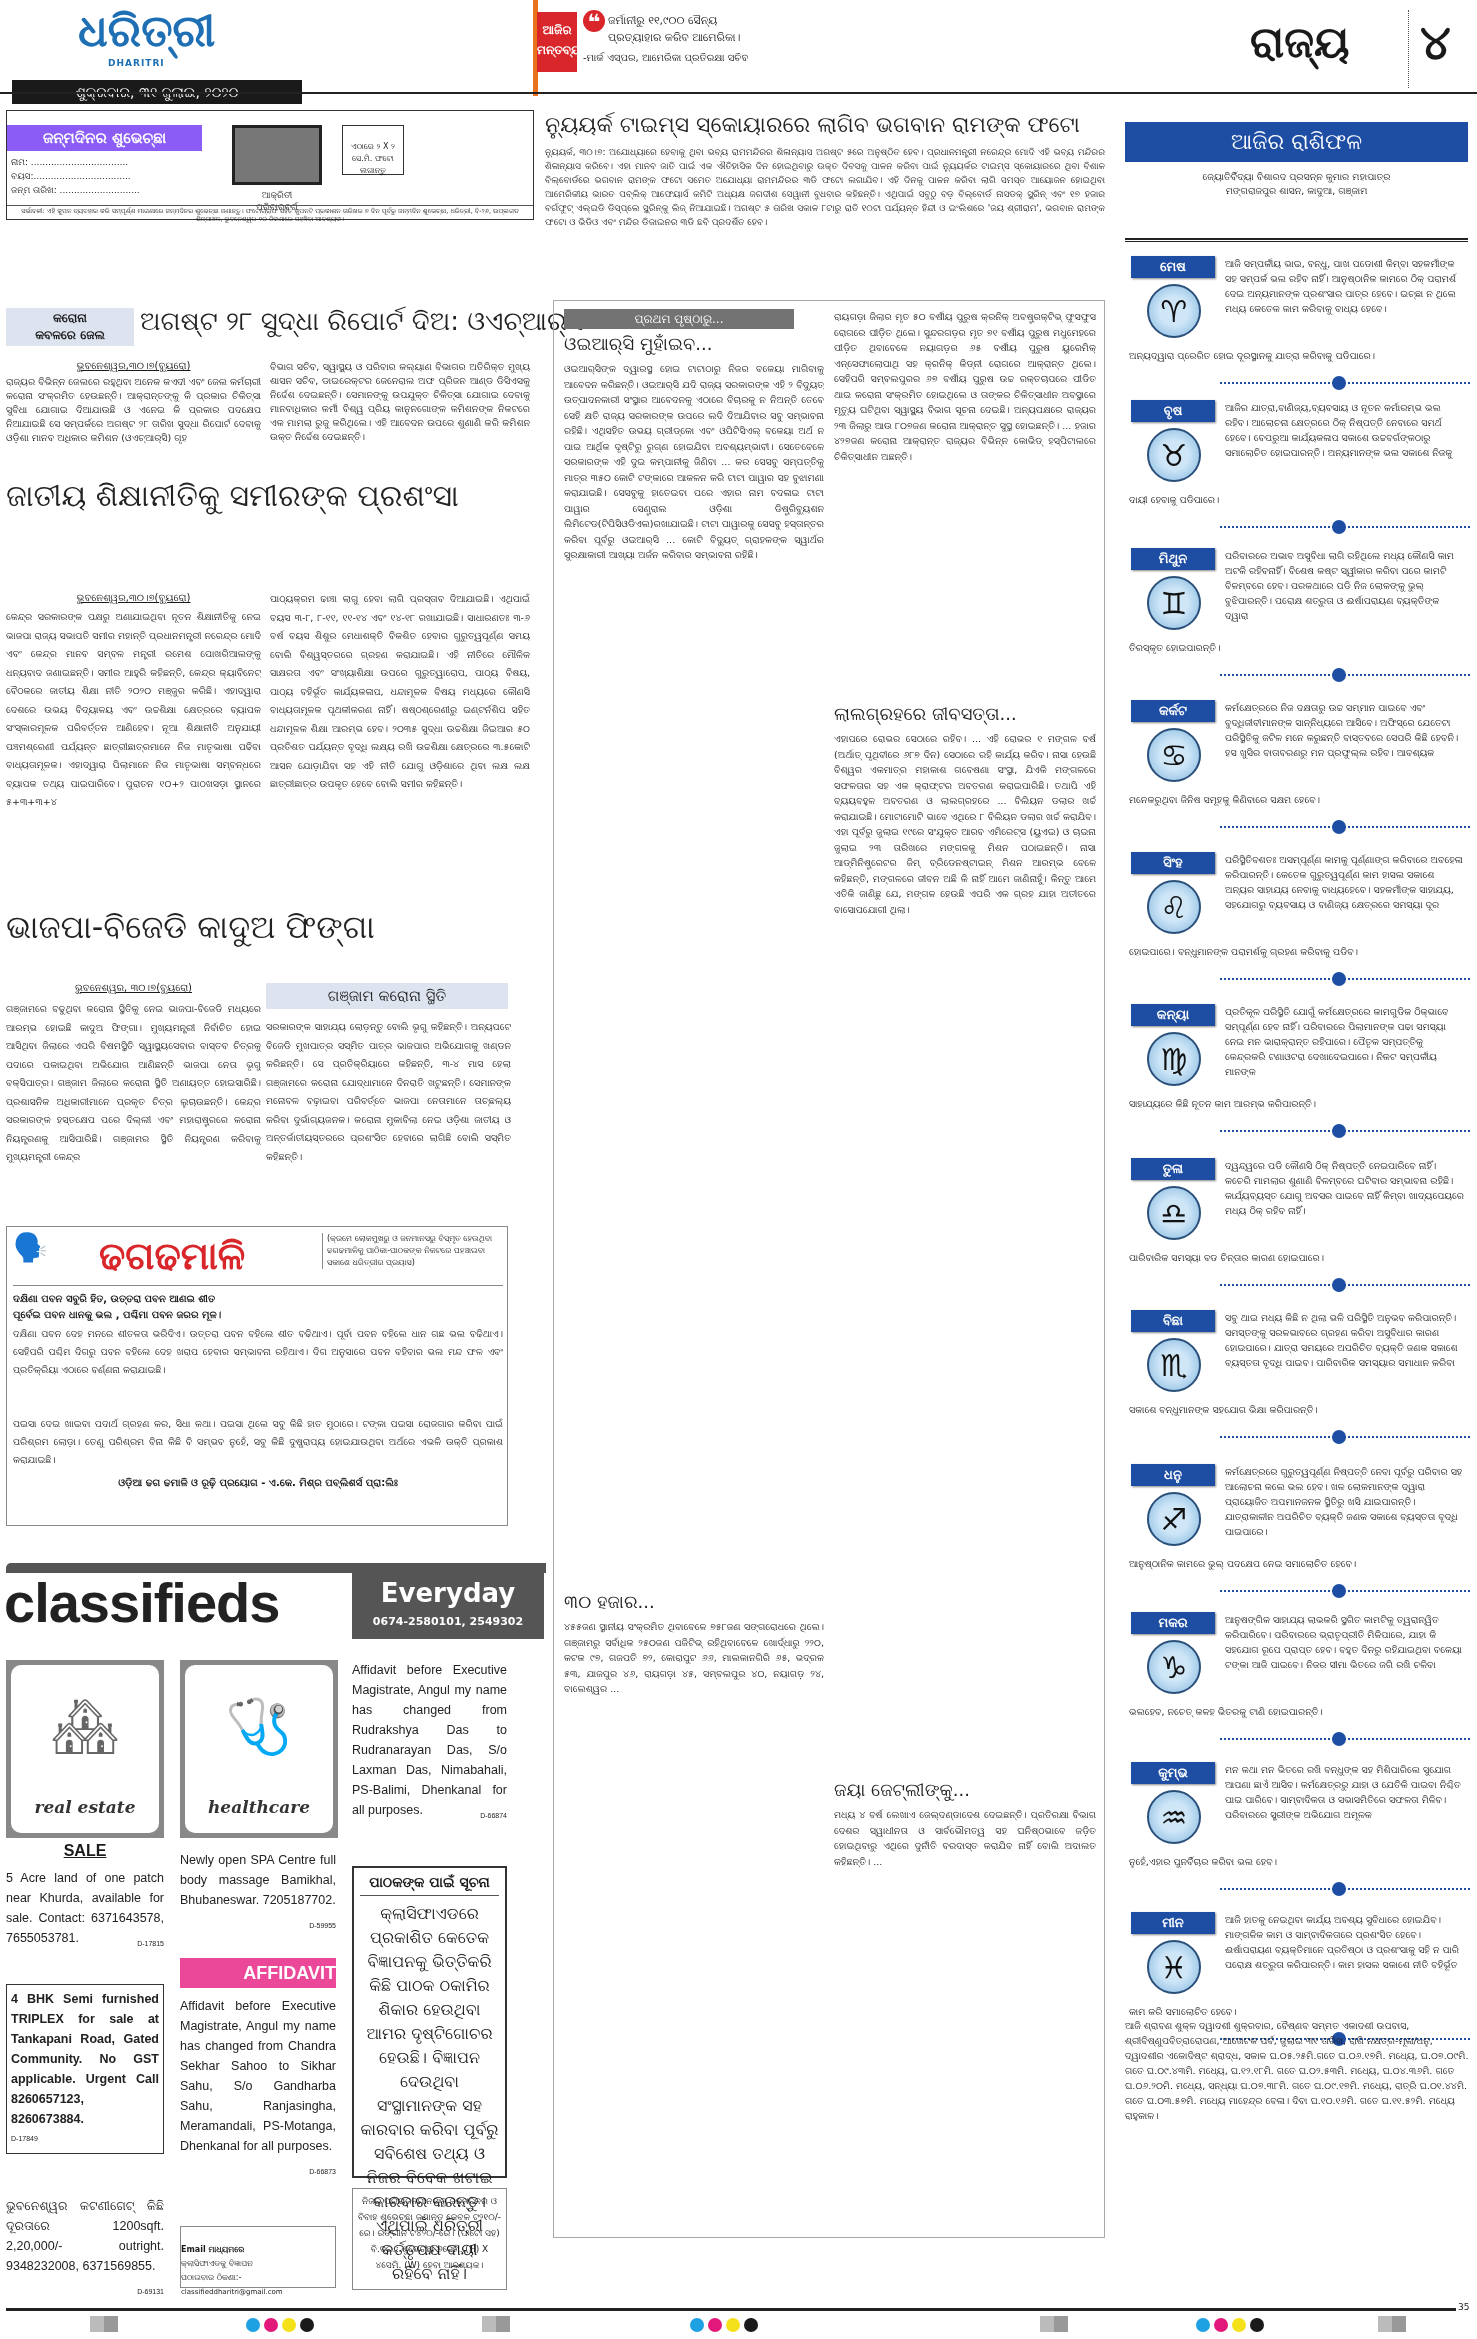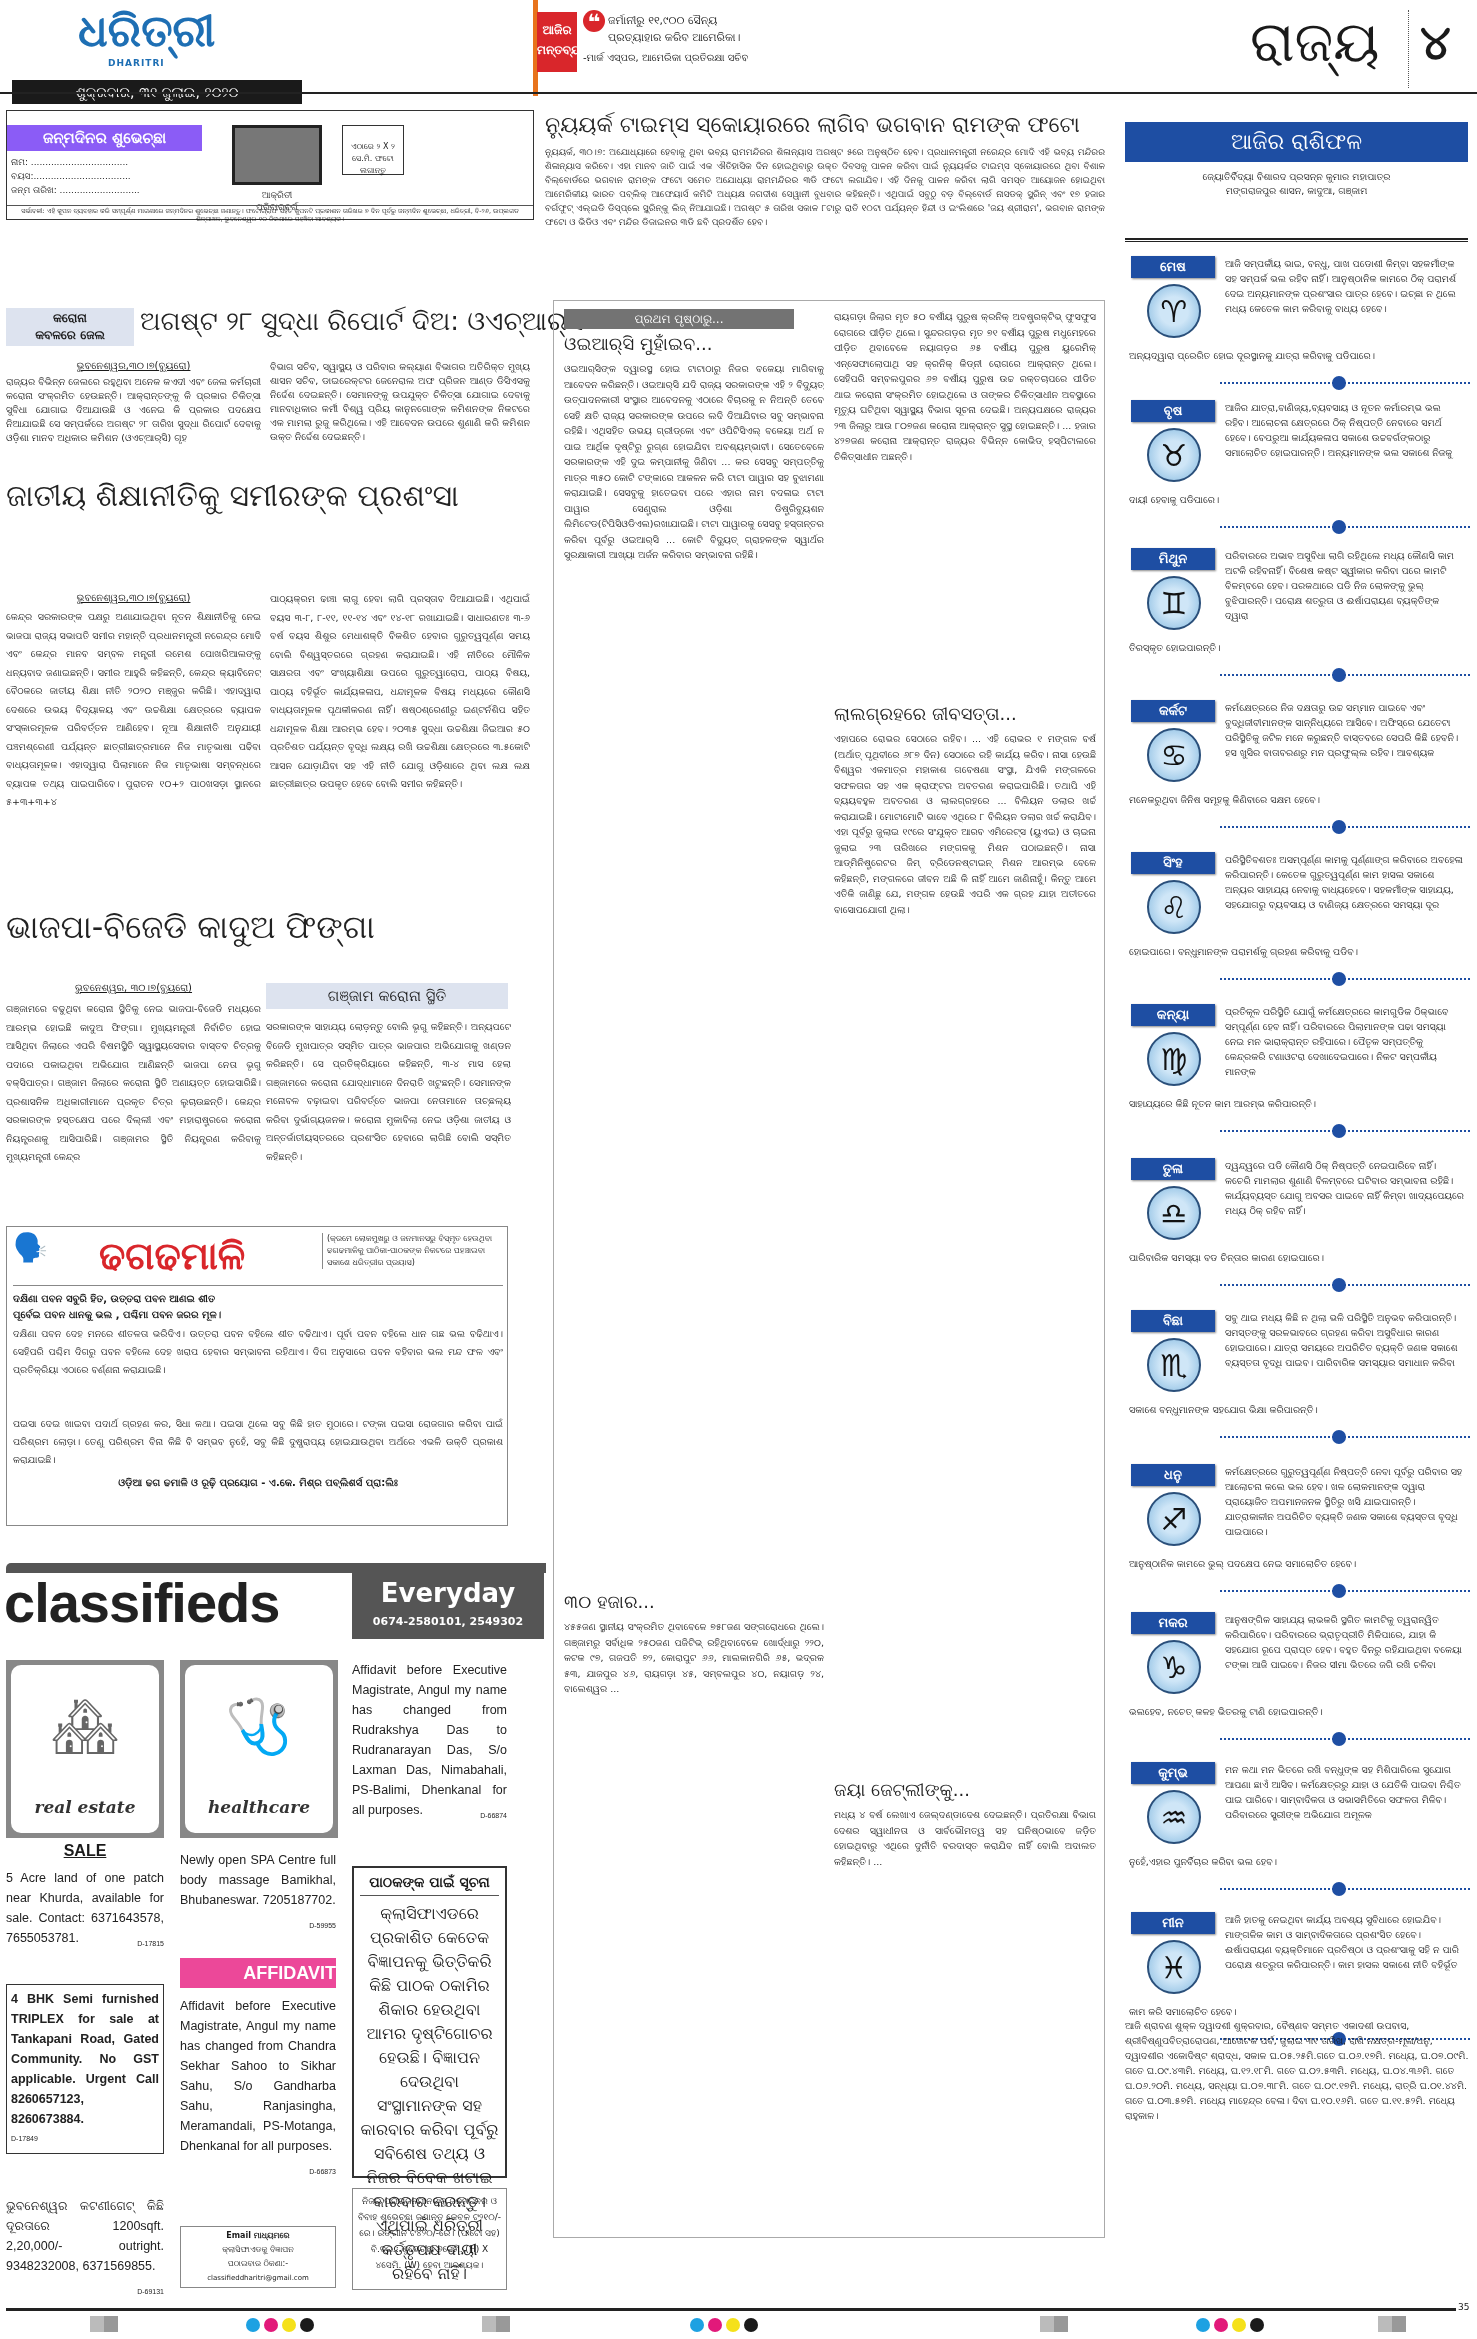--- a/index.html
+++ b/index.html
@@ -8,21 +8,21 @@
   
   .logo { left: 78px; top: 8px; width: 170px; height: 60px; color: #1e6fb4; font-size: 44px; font-weight: bold; font-family: "DejaVu Serif", serif; line-height: 46px; }
   .logo-sub { left: 108px; top: 58px; font-size: 9px; font-weight: bold; color: #1e6fb4; letter-spacing: 1px; }
   .dateline-rule { left: 8px; top: 92px; width: 490px; height: 1px; background: #222; }
   .dateline { left: 12px; top: 80px; width: 290px; height: 24px; background: #1a1a1a; color: #fff; font-size: 14px; line-height: 24px; text-align: center; }
   .quote-bar { left: 533px; top: 0; width: 5px; height: 96px; background: #e8731c; }
   .quote-badge { left: 537px; top: 12px; width: 40px; height: 60px; background: #d9262b; color: #fff; font-size: 12px; font-weight: bold; text-align: center; line-height: 20px; padding-top: 8px; }
   .quote-mark { left: 583px; top: 10px; width: 22px; height: 22px; border-radius: 50%; background: #d9262b; color: #fff; font-size: 22px; line-height: 26px; text-align: center; font-weight: bold; }
   .quote-text { left: 608px; top: 12px; font-size: 11px; line-height: 17px; }
   .quote-author { left: 583px; top: 52px; font-size: 10px; }
-  .section-title { left: 1250px; top: 12px; font-size: 56px; font-weight: normal; line-height: 60px; }
+  .section-title { left: 1250px; top: 12px; font-size: 43px; font-weight: bold; line-height: 60px; }
   .section-divider { left: 1408px; top: 10px; height: 78px; border-left: 1px dotted #555; }
   .page-num { left: 1420px; top: 12px; font-size: 48px; font-weight: bold; line-height: 60px; }
   .top-rule { left: 0; top: 92px; width: 1477px; height: 2px; background: #222; }
 
   
   .bday { left: 6px; top: 110px; width: 528px; height: 110px; border: 1px solid #333; }
   .bday-head { left: 0; top: 14px; width: 195px; height: 26px; background: #8b5cf6; color: #fff; font-size: 15px; font-weight: bold; text-align: center; line-height: 26px; }
   .bday-field { left: 4px; font-size: 9px; width: 190px; }
   .bday-photo { left: 225px; top: 14px; width: 90px; height: 60px; background: #777; border: 3px solid #222; }
   .bday-photo-cap { left: 225px; top: 78px; width: 90px; font-size: 9px; text-align: center; line-height: 12px; }
@@ -313,21 +313,21 @@
 
 <div class="abs ad-text" style="left:180px; top:1850px; width:156px;">
   <span>Newly open SPA Centre full body massage Bamikhal, Bhubaneswar. 7205187702.</span>
   <span class="ad-code">D-59955</span>
 </div>
 <div class="abs" style="left:180px; top:1958px; width:156px; height:30px; background:#ec4899; color:#fff; text-align:right; font-size:18px; font-weight:bold; line-height:30px; font-family:'Liberation Sans',sans-serif;">AFFIDAVIT</div>
 <div class="abs ad-text" style="left:180px; top:1996px; width:156px;">
   <span>Affidavit before Executive Magistrate, Angul my name has changed from Chandra Sekhar Sahoo to Sikhar Sahu, S/o Gandharba Sahu, Ranjasingha, Meramandali, PS-Motanga, Dhenkanal for all purposes.</span>
   <span class="ad-code">D-66873</span>
 </div>
-<div class="abs boxed" style="left:180px; top:2226px; width:156px; height:62px; text-align:center; font-size:8px; line-height:14px; padding-top:2px;">
+<div class="abs boxed" style="left:180px; top:2226px; width:156px; height:62px; font-size:8px; line-height:14px; padding-top:16px;">
   <div><b>Email ମାଧ୍ୟମରେ</b></div>
   <div>କ୍ଲାସିଫାଏଡକୁ ବିଜ୍ଞାପନ</div>
   <div>ପଠାଇବାର ଠିକଣା:-</div>
   <div style="font-size:7px;">classifieddharitri@gmail.com</div>
 </div>
 
 <div class="abs" style="left:352px; top:1866px; width:155px; height:312px; border:2px solid #333; padding:6px;">
   <div style="font-size:14px; font-weight:bold; text-align:center; border-bottom:1px solid #555; padding-bottom:4px;">ପାଠକଙ୍କ ପାଇଁ ସୂଚନା</div>
   <div style="font-size:16px; line-height:24px; text-align:center; margin-top:6px;">କ୍ଲାସିଫାଏଡରେ ପ୍ରକାଶିତ କେତେକ ବିଜ୍ଞାପନକୁ ଭିତ୍ତିକରି କିଛି ପାଠକ ଠକାମିର ଶିକାର ହେଉଥିବା ଆମର ଦୃଷ୍ଟିଗୋଚର ହେଉଛି। ବିଜ୍ଞାପନ ଦେଉଥିବା ସଂସ୍ଥାମାନଙ୍କ ସହ କାରବାର କରିବା ପୂର୍ବରୁ ସବିଶେଷ ତଥ୍ୟ ଓ ନିଜର ବିବେକ ଖଟାଇ କାରବାର କରନ୍ତୁ। ଏଥିପାଇଁ ଧରିତ୍ରୀ କର୍ତ୍ତୃପକ୍ଷ ଦାୟୀ ରହିବେ ନାହିଁ।</div>
 </div>

